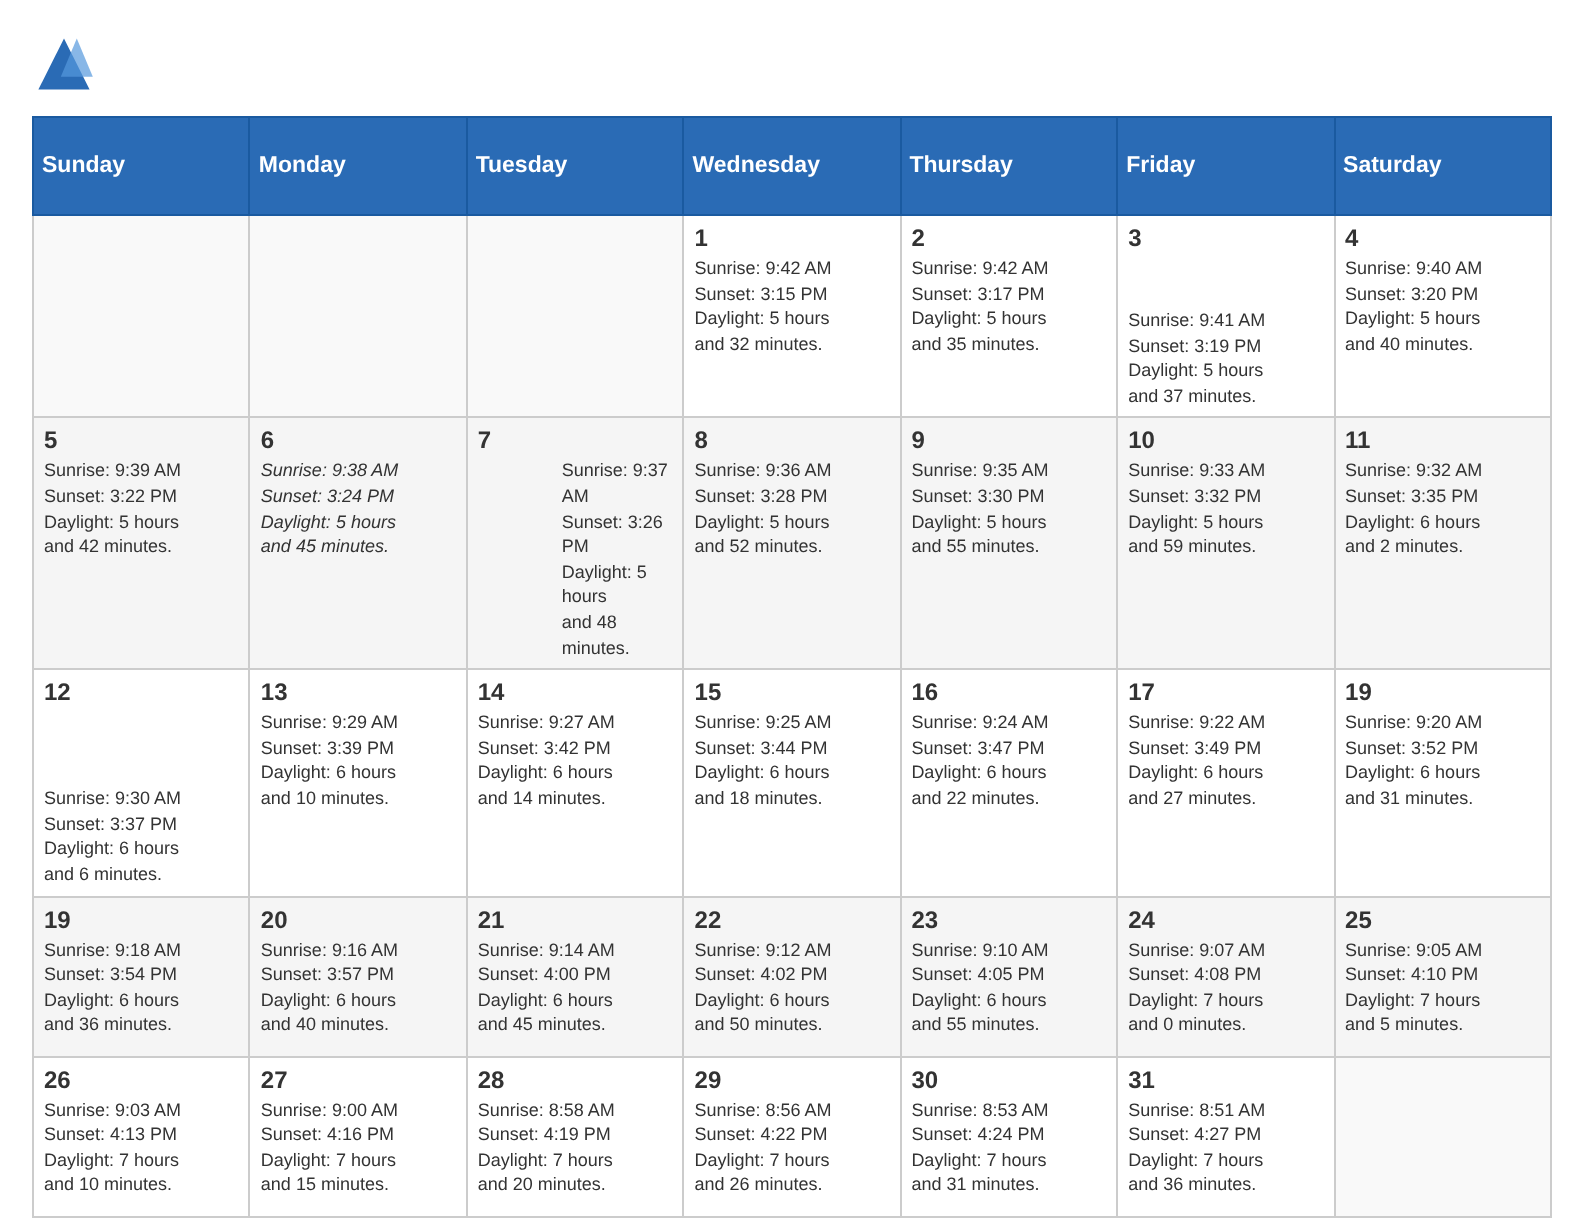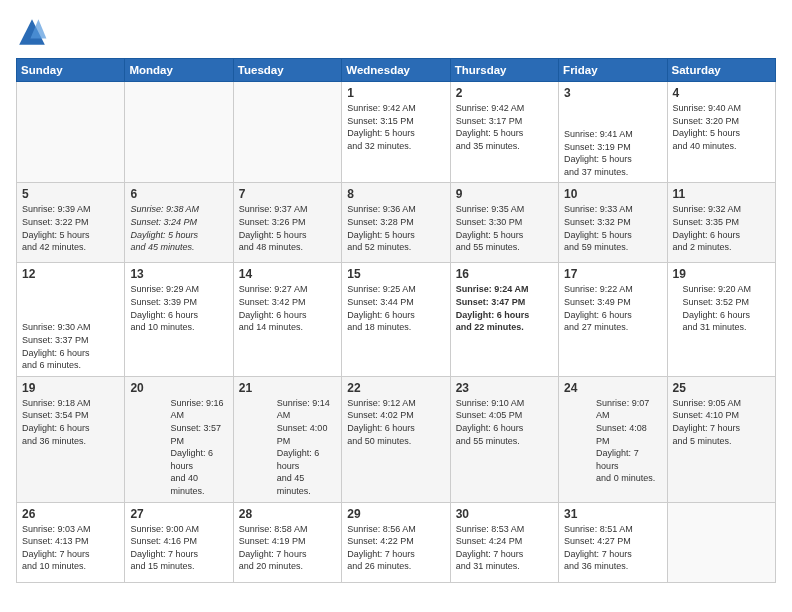--- a/index.html
+++ b/index.html
@@ -61,21 +61,21 @@
     .calendar {
       width: 100%;
       border-collapse: collapse;
       table-layout: fixed;
     }
     .calendar thead tr th {
       background: #2a6bb5;
       color: #fff;
       font-size: 11.5px;
       font-weight: bold;
-      padding: 5px 4px;
+      padding: 18px 4px;
       text-align: left;
       border: 1px solid #1a5aa0;
     }
     .calendar tbody tr td {
       border: 1px solid #ccc;
       vertical-align: top;
       padding: 4px 5px;
       font-size: 9.5px;
       color: #333;
       background: #fff;
@@ -177,21 +177,21 @@
           </td>
           <td>
             <span class="day-number">6</span>
             <div class="day-info" style="white-space: pre-line; font-style: italic;">Sunrise: 9:38 AM
 Sunset: 3:24 PM
 Daylight: 5 hours
 and 45 minutes.</div>
           </td>
           <td>
             <span class="day-number">7</span>
-            <div class="day-info" style="white-space: pre-line;">Sunrise: 9:37 AM
+            <div class="day-info" style="white-space: pre-line; margin-left: 42px;">Sunrise: 9:37 AM
 Sunset: 3:26 PM
 Daylight: 5 hours
 and 48 minutes.</div>
           </td>
           <td>
             <span class="day-number">8</span>
             <div class="day-info" style="white-space: pre-line;">Sunrise: 9:36 AM
 Sunset: 3:28 PM
 Daylight: 5 hours
 and 52 minutes.</div>
@@ -242,79 +242,79 @@
           </td>
           <td>
             <span class="day-number">15</span>
             <div class="day-info" style="white-space: pre-line;">Sunrise: 9:25 AM
 Sunset: 3:44 PM
 Daylight: 6 hours
 and 18 minutes.</div>
           </td>
           <td>
             <span class="day-number">16</span>
-            <div class="day-info" style="white-space: pre-line; font-weight: bold;">Sunrise: 9:24 AM
+            <div class="day-info" style="white-space: pre-line;">Sunrise: 9:24 AM
 Sunset: 3:47 PM
 Daylight: 6 hours
 and 22 minutes.</div>
           </td>
           <td>
             <span class="day-number">17</span>
             <div class="day-info" style="white-space: pre-line;">Sunrise: 9:22 AM
 Sunset: 3:49 PM
 Daylight: 6 hours
 and 27 minutes.</div>
           </td>
           <td>
             <span class="day-number">19</span>
-            <div class="day-info" style="white-space: pre-line; margin-left: 10px;">Sunrise: 9:20 AM
+            <div class="day-info" style="white-space: pre-line;">Sunrise: 9:20 AM
 Sunset: 3:52 PM
 Daylight: 6 hours
 and 31 minutes.</div>
           </td>
         </tr>
         <tr>
           <td>
             <span class="day-number">19</span>
             <div class="day-info" style="white-space: pre-line;">Sunrise: 9:18 AM
 Sunset: 3:54 PM
 Daylight: 6 hours
 and 36 minutes.</div>
           </td>
           <td>
             <span class="day-number">20</span>
-            <div class="day-info" style="white-space: pre-line; margin-left: 40px;">Sunrise: 9:16 AM
+            <div class="day-info" style="white-space: pre-line;">Sunrise: 9:16 AM
 Sunset: 3:57 PM
 Daylight: 6 hours
 and 40 minutes.</div>
           </td>
           <td>
             <span class="day-number">21</span>
-            <div class="day-info" style="white-space: pre-line; margin-left: 38px;">Sunrise: 9:14 AM
+            <div class="day-info" style="white-space: pre-line;">Sunrise: 9:14 AM
 Sunset: 4:00 PM
 Daylight: 6 hours
 and 45 minutes.</div>
           </td>
           <td>
             <span class="day-number">22</span>
             <div class="day-info" style="white-space: pre-line;">Sunrise: 9:12 AM
 Sunset: 4:02 PM
 Daylight: 6 hours
 and 50 minutes.</div>
           </td>
           <td>
             <span class="day-number">23</span>
             <div class="day-info" style="white-space: pre-line;">Sunrise: 9:10 AM
 Sunset: 4:05 PM
 Daylight: 6 hours
 and 55 minutes.</div>
           </td>
           <td>
             <span class="day-number">24</span>
-            <div class="day-info" style="white-space: pre-line; margin-left: 32px;">Sunrise: 9:07 AM
+            <div class="day-info" style="white-space: pre-line;">Sunrise: 9:07 AM
 Sunset: 4:08 PM
 Daylight: 7 hours
 and 0 minutes.</div>
           </td>
           <td>
             <span class="day-number">25</span>
             <div class="day-info" style="white-space: pre-line;">Sunrise: 9:05 AM
 Sunset: 4:10 PM
 Daylight: 7 hours
 and 5 minutes.</div>

